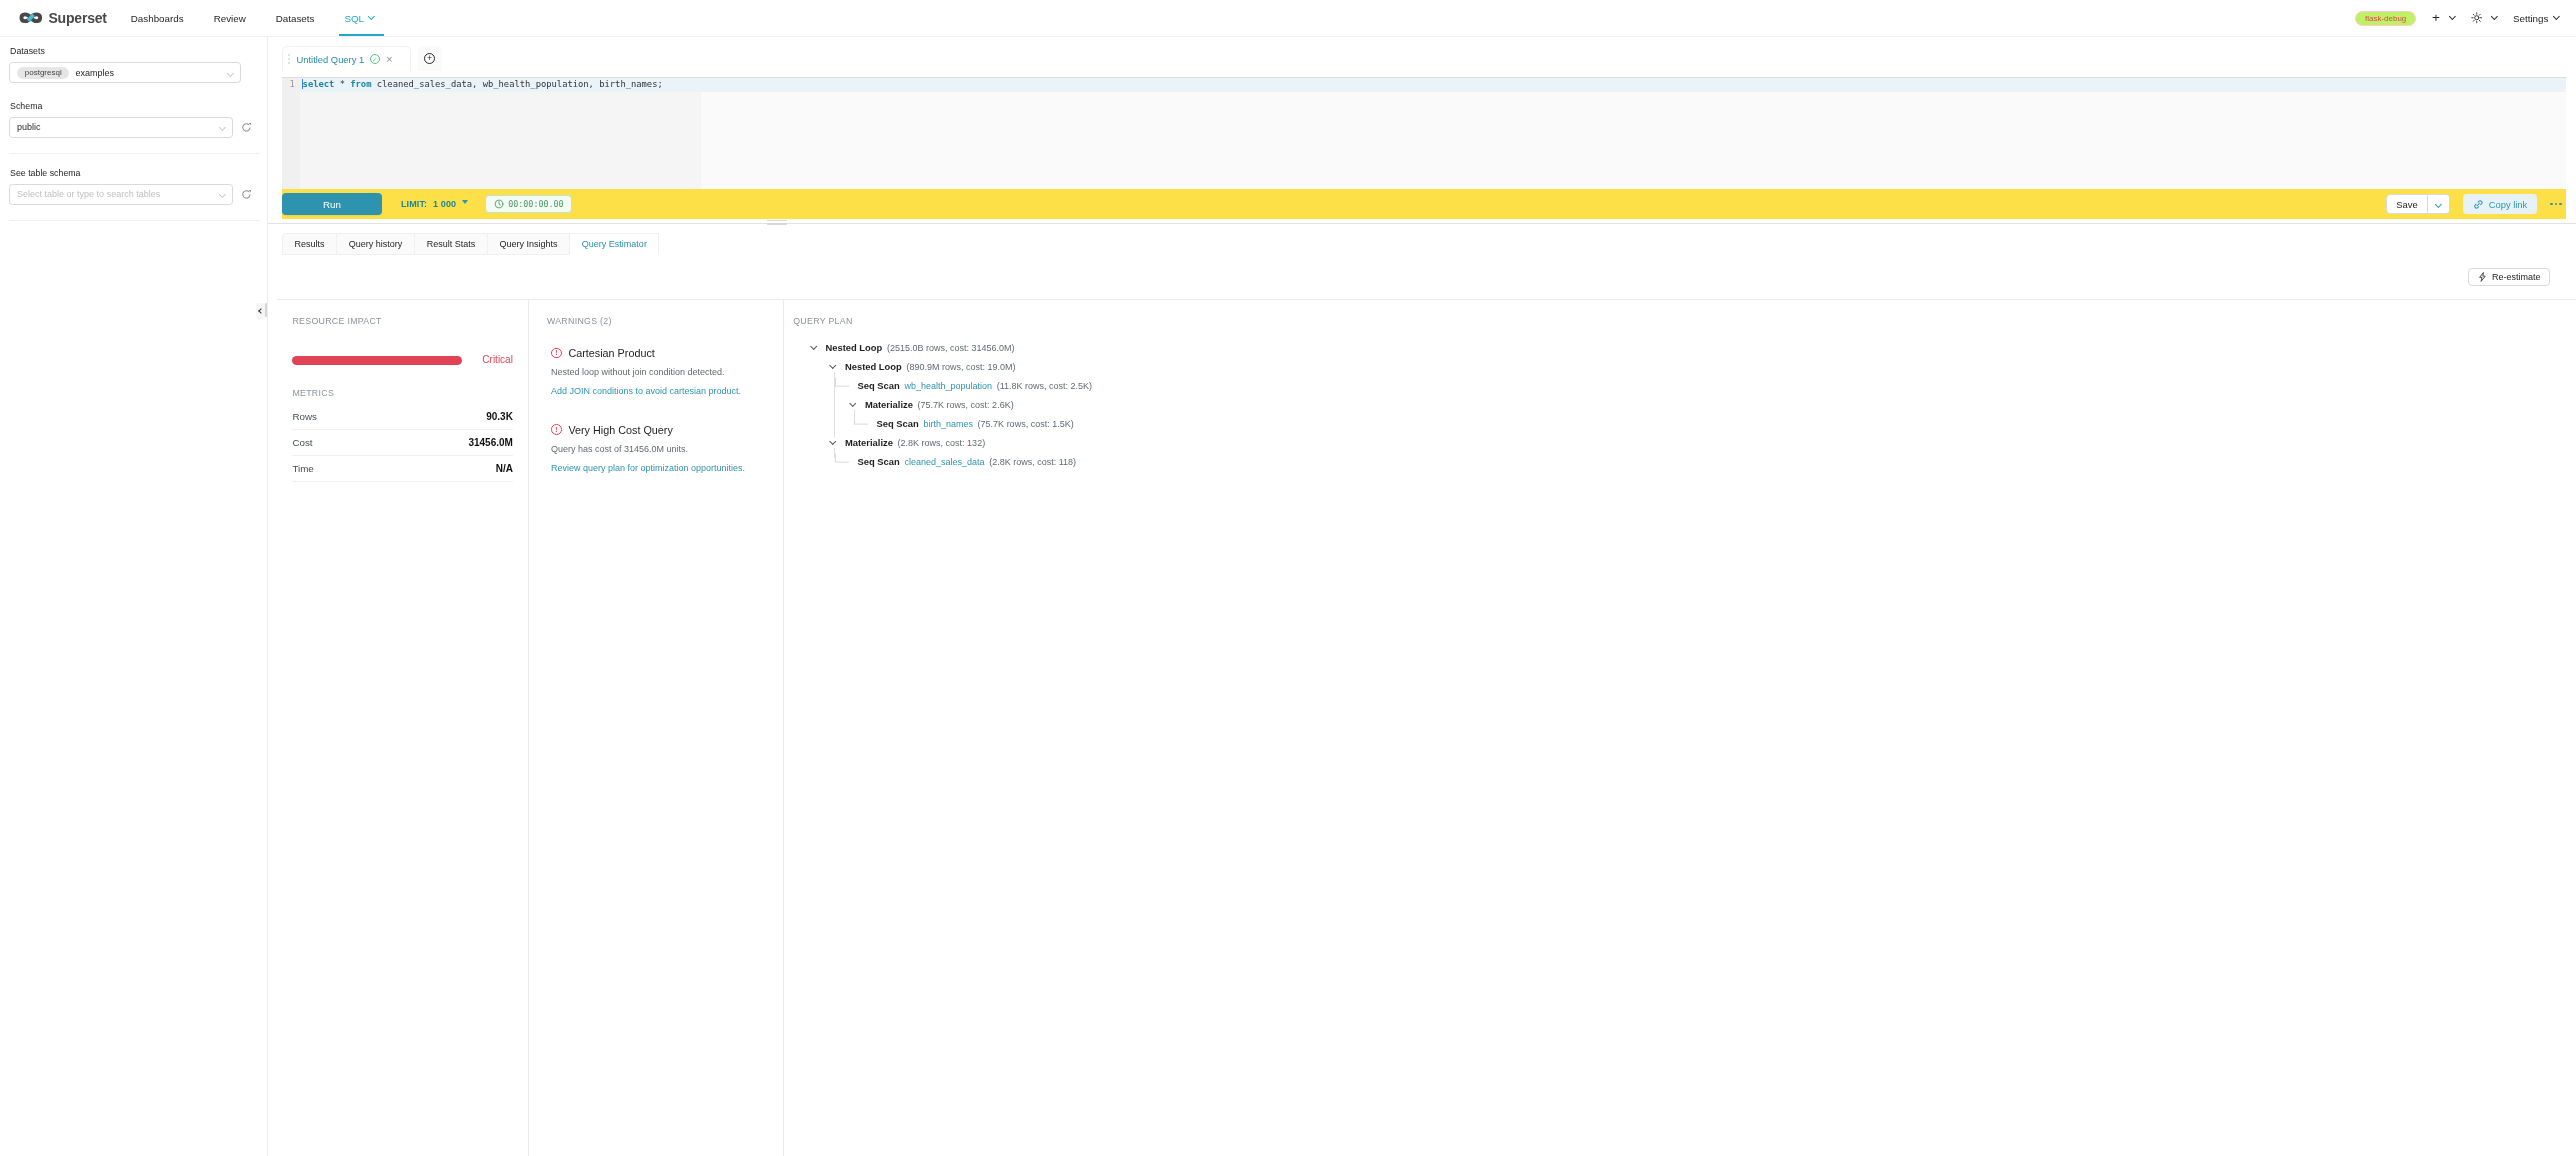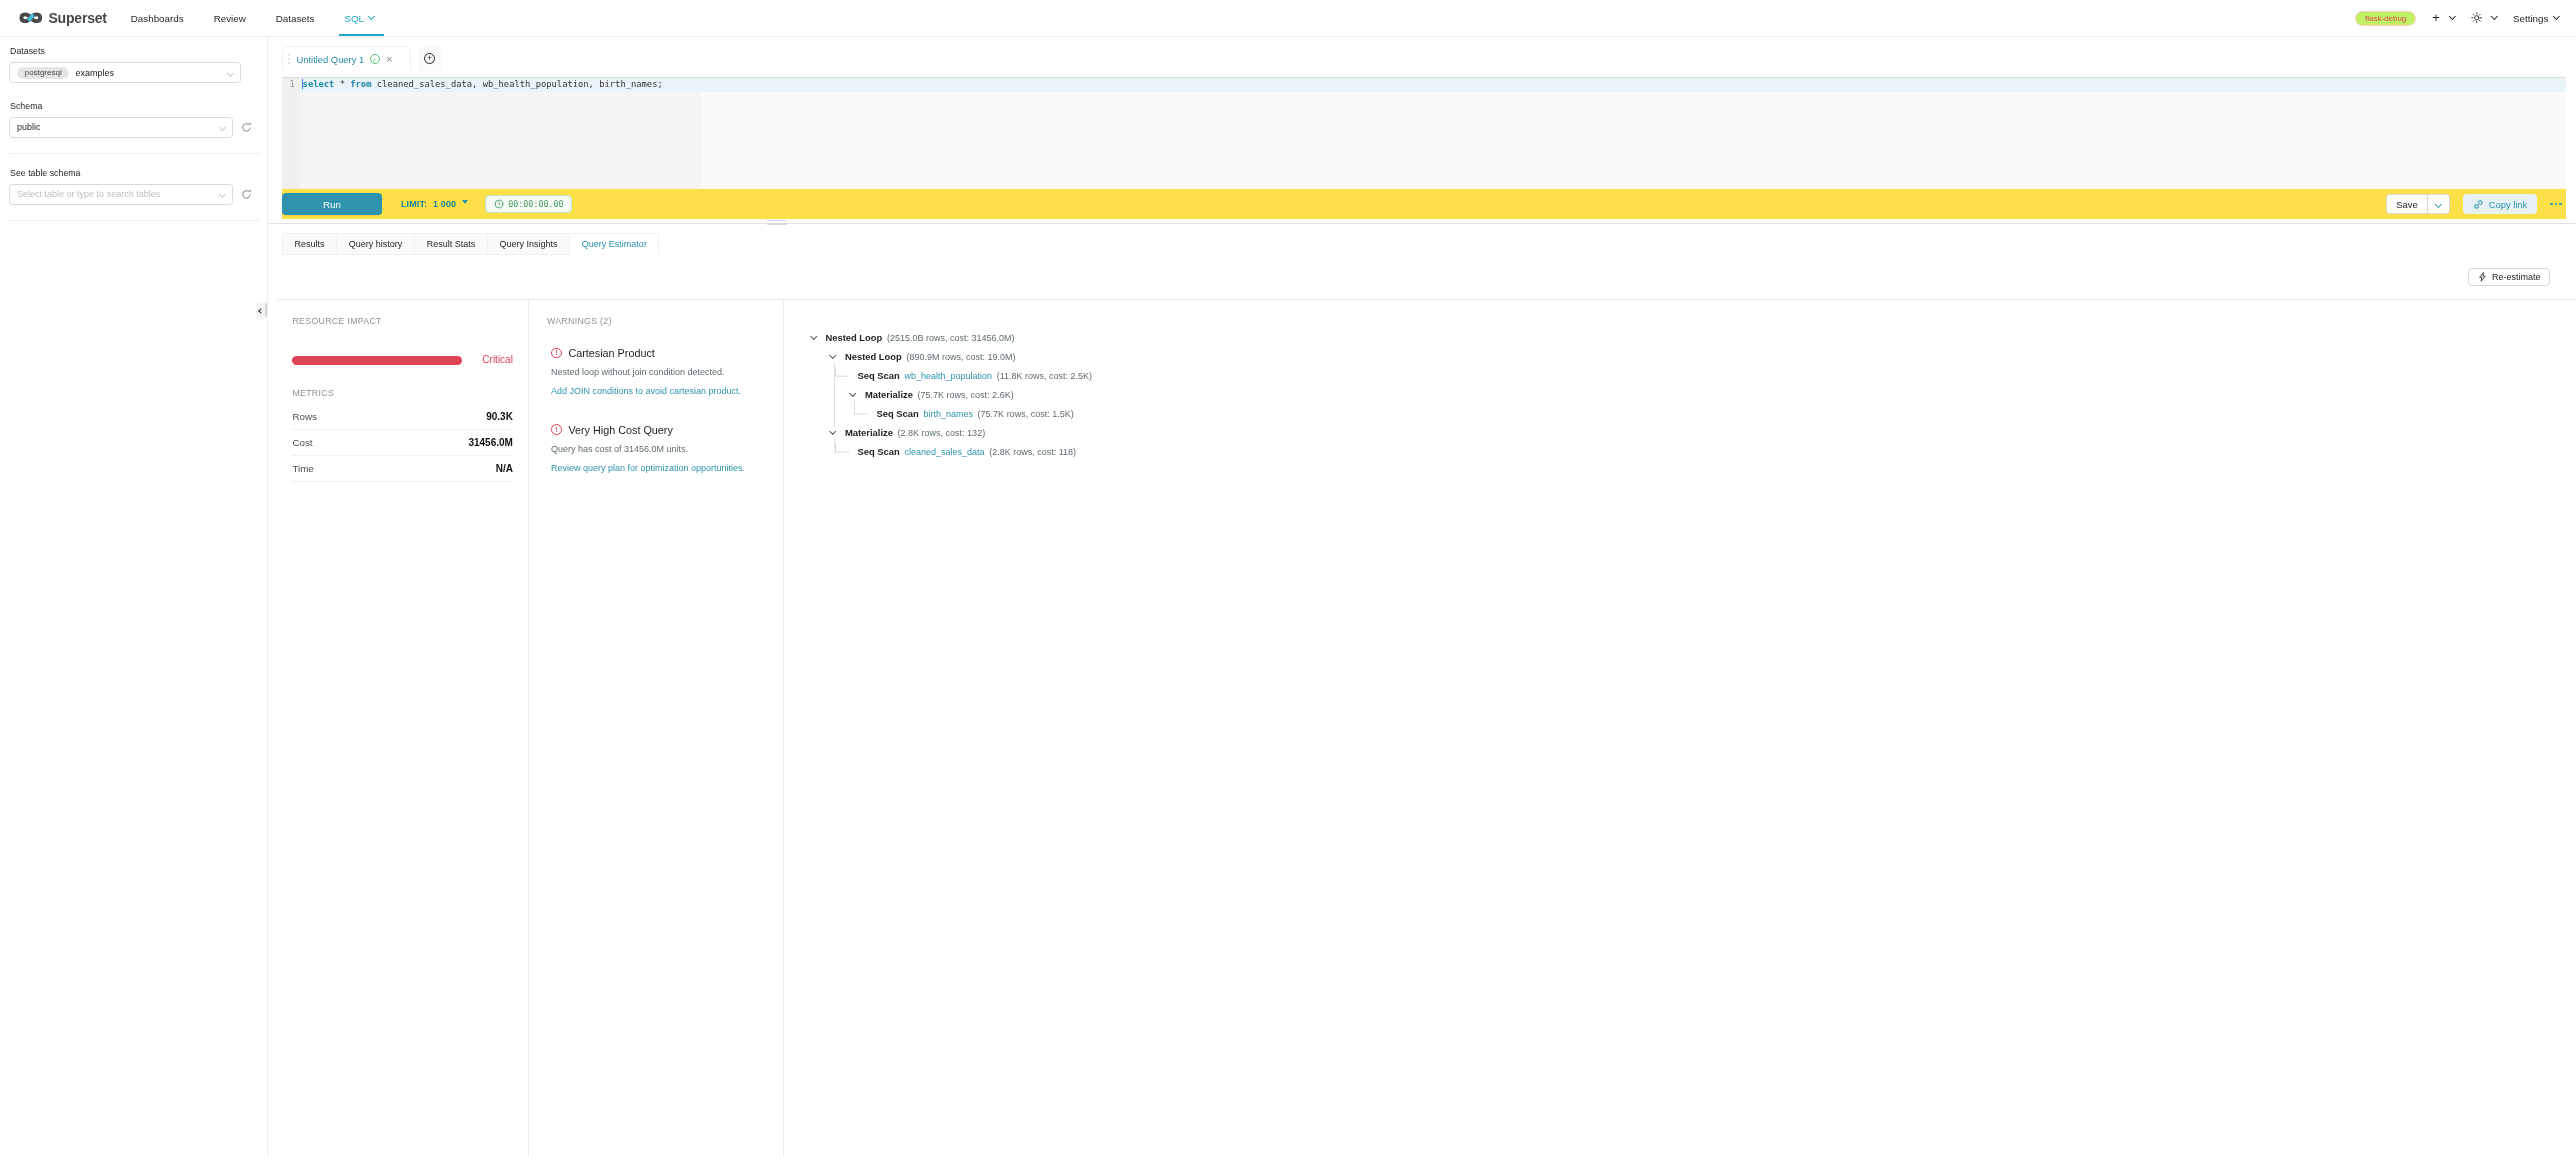--- a/index.html
+++ b/index.html
@@ -399,20 +399,21 @@
         <div class="warning-title-row">
           <span class="warn-icon">!</span>
           <span class="warning-title">Very High Cost Query</span>
         </div>
         <div class="warning-desc">Query has cost of 31456.0M units.</div>
         <div class="warning-link">Review query plan for optimization opportunities.</div>
       </div>
     </div>
 
     <div class="panel panel-3">
+      <div class="section-heading">QUERY PLAN</div>
       <div class="qp-tree">
         <span class="qp-guide guide-a"></span>
         <span class="qp-guide guide-b"></span>
         <span class="qp-guide guide-c"></span>
 
         <div class="qp-row lvl0">
           <span class="qp-chev"></span>
           <span class="qp-name">Nested Loop</span>
           <span class="qp-stats">(2515.0B rows, cost: 31456.0M)</span>
         </div>

